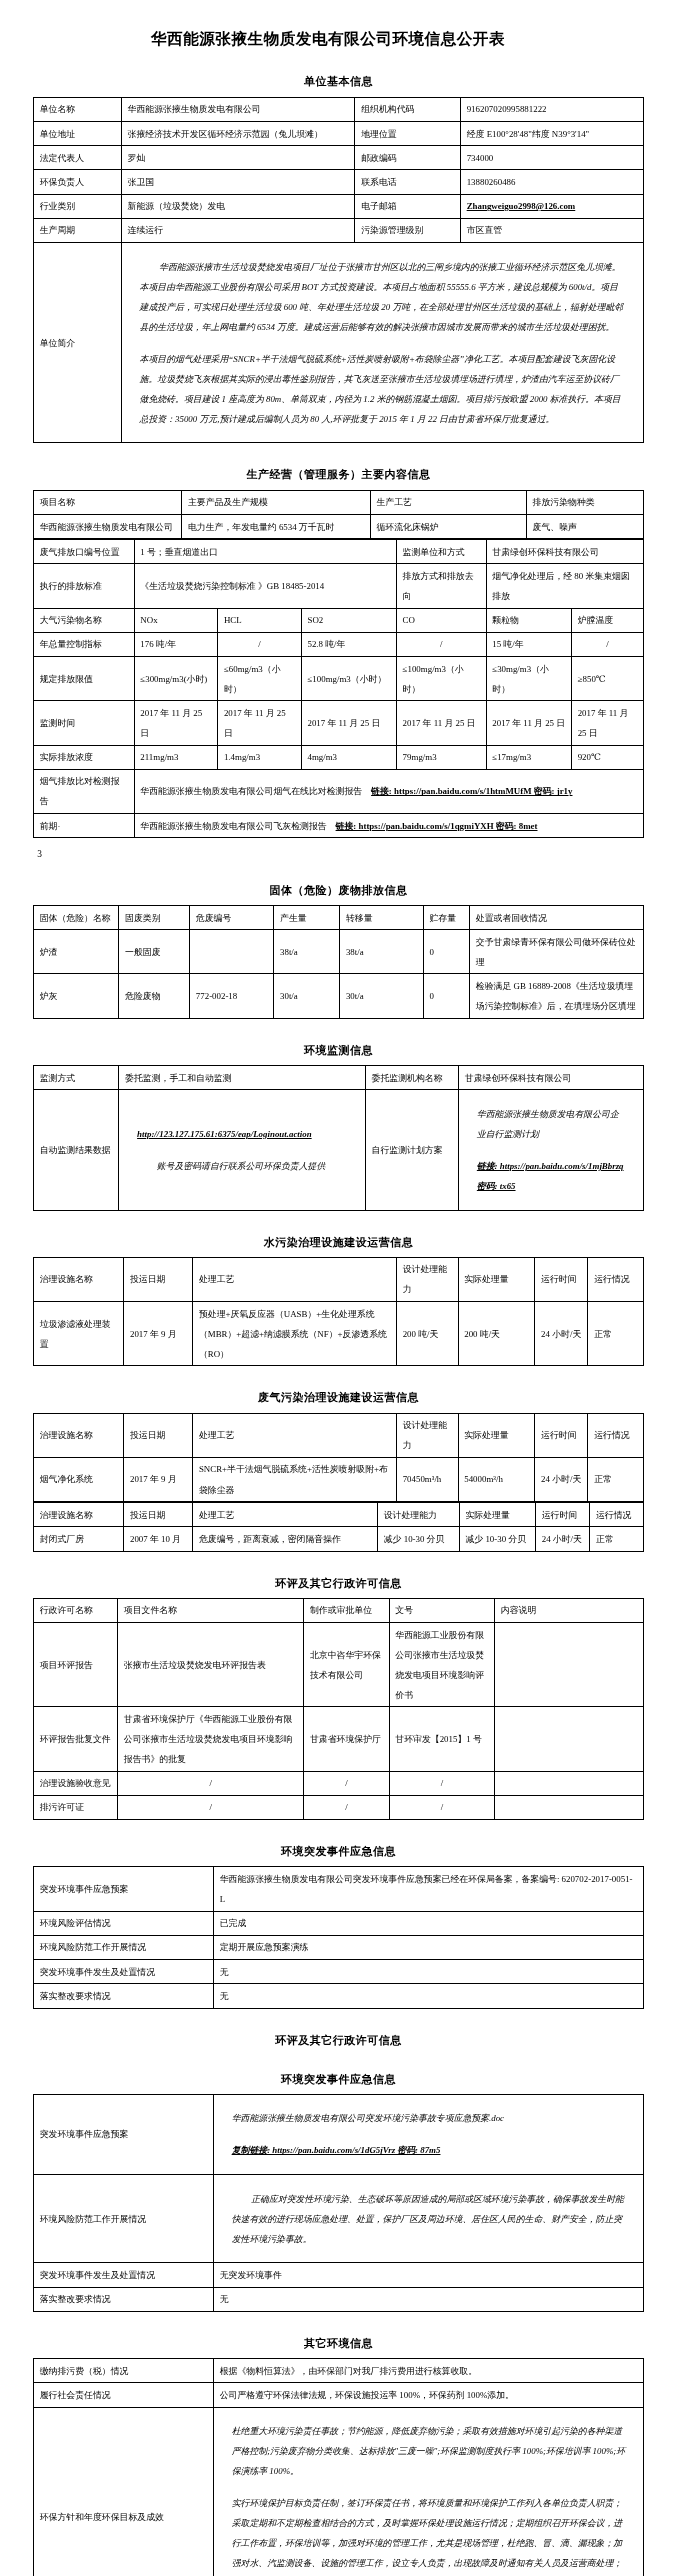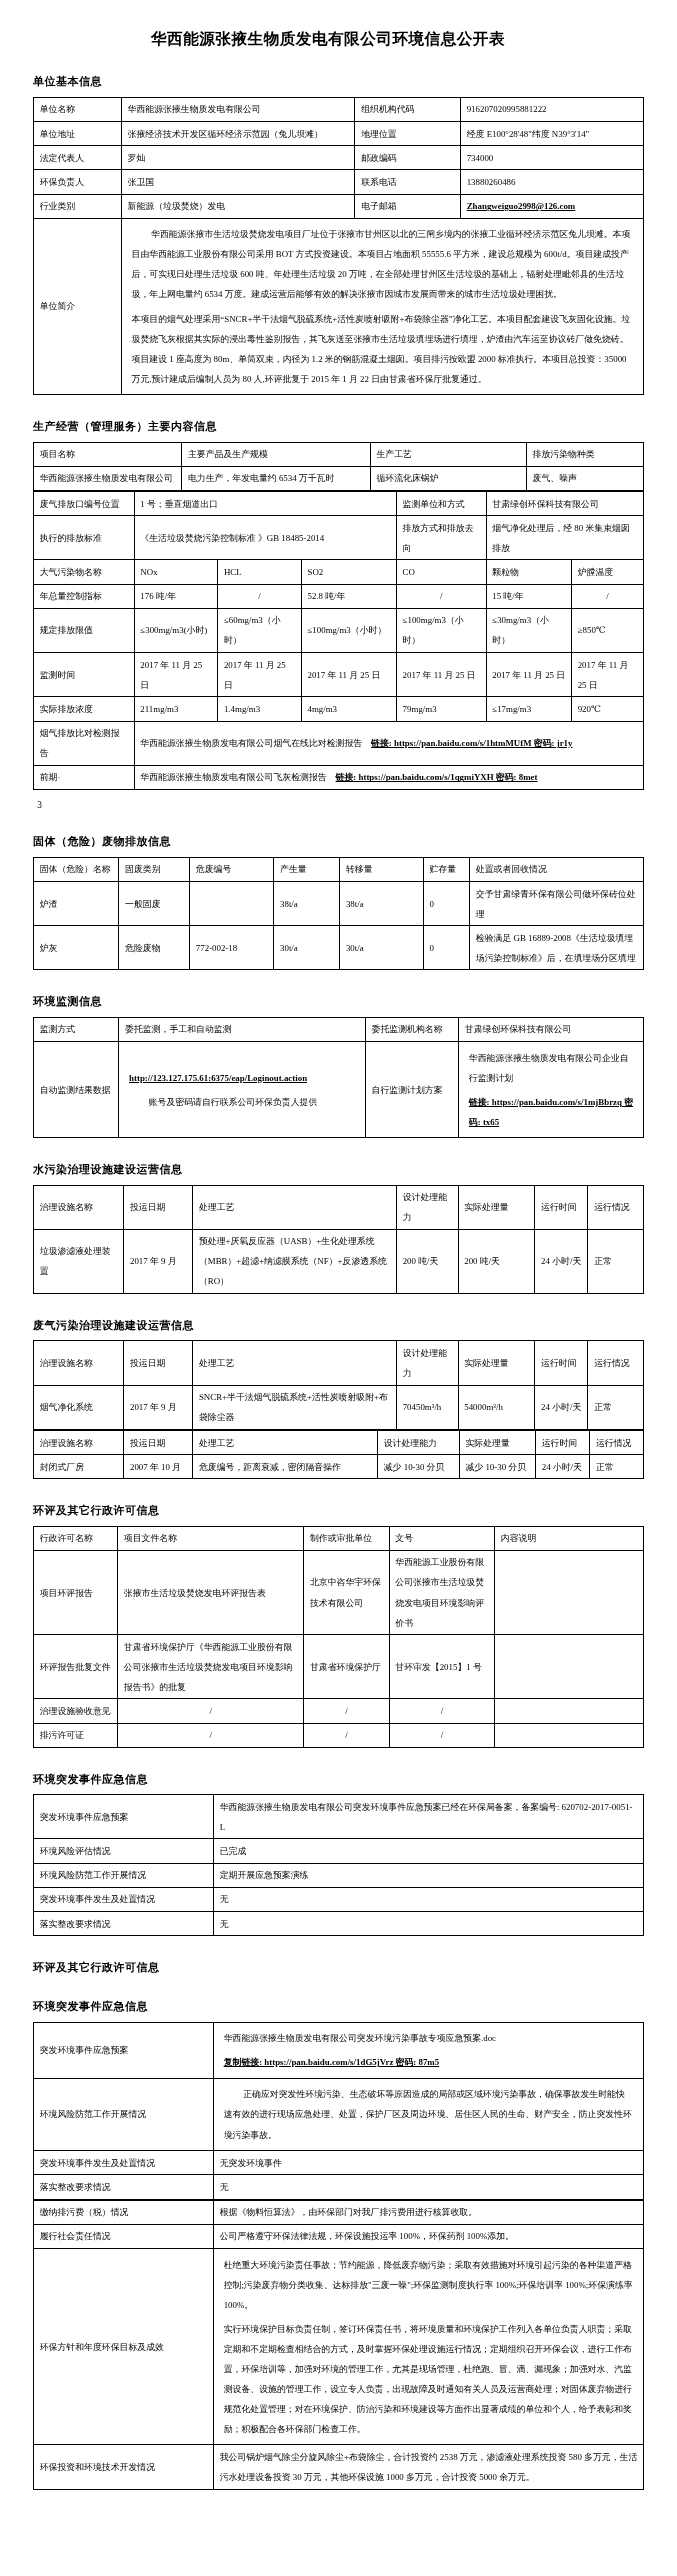--- a/index.html
+++ b/index.html
@@ -1,26 +1,26 @@
 <!DOCTYPE html>
 <html style="font-size:8.3px"><head>
 <meta charset="utf-8">
 <style>
   html,body{margin:0;padding:0;background:#ffffff;color:#000;}
   body{width:677px;font-family:"Liberation Serif","DejaVu Serif",serif;}
   #doc{padding:20px 33px 47px 33px;}
   .doc-title{font-size:15.6px;font-weight:bold;text-align:center;margin:9.4px 21px 0 0;letter-spacing:0.5px;}
-  .section-heading{font-size:11px;font-weight:bold;text-align:left;margin:24px 0 7.3px 0;letter-spacing:0.5px;}
+  .section-heading{font-size:11px;font-weight:bold;text-align:center;margin:24px 0 7.3px 0;letter-spacing:0.5px;}
   .page-note{font-size:9.4px;margin:10.4px 0 0 4.2px;}
   table.sheet{width:100%;border-collapse:collapse;table-layout:fixed;border:1.6px solid #000;margin:0;}
   table.sheet td{border:0.5px solid #000;border-top-width:1px;border-bottom-width:1px;
     padding:1.6px 5.7px;font-size:8.9px;line-height:2.25;vertical-align:middle;
     word-wrap:break-word;overflow-wrap:break-word;}
   td.center{text-align:center;}
-  .para{margin:4px;}
+  .para{margin:12px;font-style:italic;}
   .indent{text-indent:2.2em;}
   .link{color:#000;text-decoration:underline;font-weight:bold;cursor:pointer;}
 </style>
 </head>
 <body>
 
 <div id="doc">
   <h1 class="doc-title">华西能源张掖生物质发电有限公司环境信息公开表</h1>
   <div id="sections">
       <h2 class="section-heading">单位基本信息</h2>
@@ -56,20 +56,26 @@
             <td><span>联系电话</span></td>
             <td><span>13880260486</span></td>
           </tr>
           <tr>
             <td><span>行业类别</span></td>
             <td><span>新能源（垃圾焚烧）发电</span></td>
             <td><span>电子邮箱</span></td>
             <td><a class="link">Zhangweiguo2998@126.com</a></td>
           </tr>
           <tr>
+            <td><span>生产周期</span></td>
+            <td><span>连续运行</span></td>
+            <td><span>污染源管理级别</span></td>
+            <td><span>市区直管</span></td>
+          </tr>
+          <tr>
             <td><span>单位简介</span></td>
             <td colspan="3">
               <div class="para indent"><span>华西能源张掖市生活垃圾焚烧发电项目厂址位于张掖市甘州区以北的三闸乡境内的张掖工业循环经济示范区兔儿坝滩。本项目由华西能源工业股份有限公司采用 BOT 方式投资建设。本项目占地面积 55555.6 平方米，建设总规模为 600t/d。项目建成投产后，可实现日处理生活垃圾 600 吨、年处理生活垃圾 20 万吨，在全部处理甘州区生活垃圾的基础上，辐射处理毗邻县的生活垃圾，年上网电量约 6534 万度。建成运营后能够有效的解决张掖市因城市发展而带来的城市生活垃圾处理困扰。</span></div>
               <div class="para"><span>本项目的烟气处理采用“SNCR+半干法烟气脱硫系统+活性炭喷射吸附+布袋除尘器”净化工艺。本项目配套建设飞灰固化设施。垃圾焚烧飞灰根据其实际的浸出毒性鉴别报告，其飞灰送至张掖市生活垃圾填埋场进行填埋，炉渣由汽车运至协议砖厂做免烧砖。项目建设 1 座高度为 80m、单筒双束，内径为 1.2 米的钢筋混凝土烟囱。项目排污按欧盟 2000 标准执行。本项目总投资：35000 万元,预计建成后编制人员为 80 人,环评批复于 2015 年 1 月 22 日由甘肃省环保厅批复通过。</span></div>
             </td>
           </tr>
         </tbody>
       </table>
       <h2 class="section-heading">生产经营（管理服务）主要内容信息</h2>
       <table class="sheet">
@@ -438,20 +444,21 @@
           <tr>
             <td><span>突发环境事件发生及处置情况</span></td>
             <td><span>无突发环境事件</span></td>
           </tr>
           <tr>
             <td><span>落实整改要求情况</span></td>
             <td><span>无</span></td>
           </tr>
         </tbody>
       </table>
+      <h2 class="section-heading">其它环境信息</h2>
       <table class="sheet">
         <colgroup>
           <col style="width: 29.5%;">
           <col style="width: 70.5%;">
         </colgroup>
         <tbody>
           <tr>
             <td><span>缴纳排污费（税）情况</span></td>
             <td><span>根据《物料恒算法》，由环保部门对我厂排污费用进行核算收取。</span></td>
           </tr>

